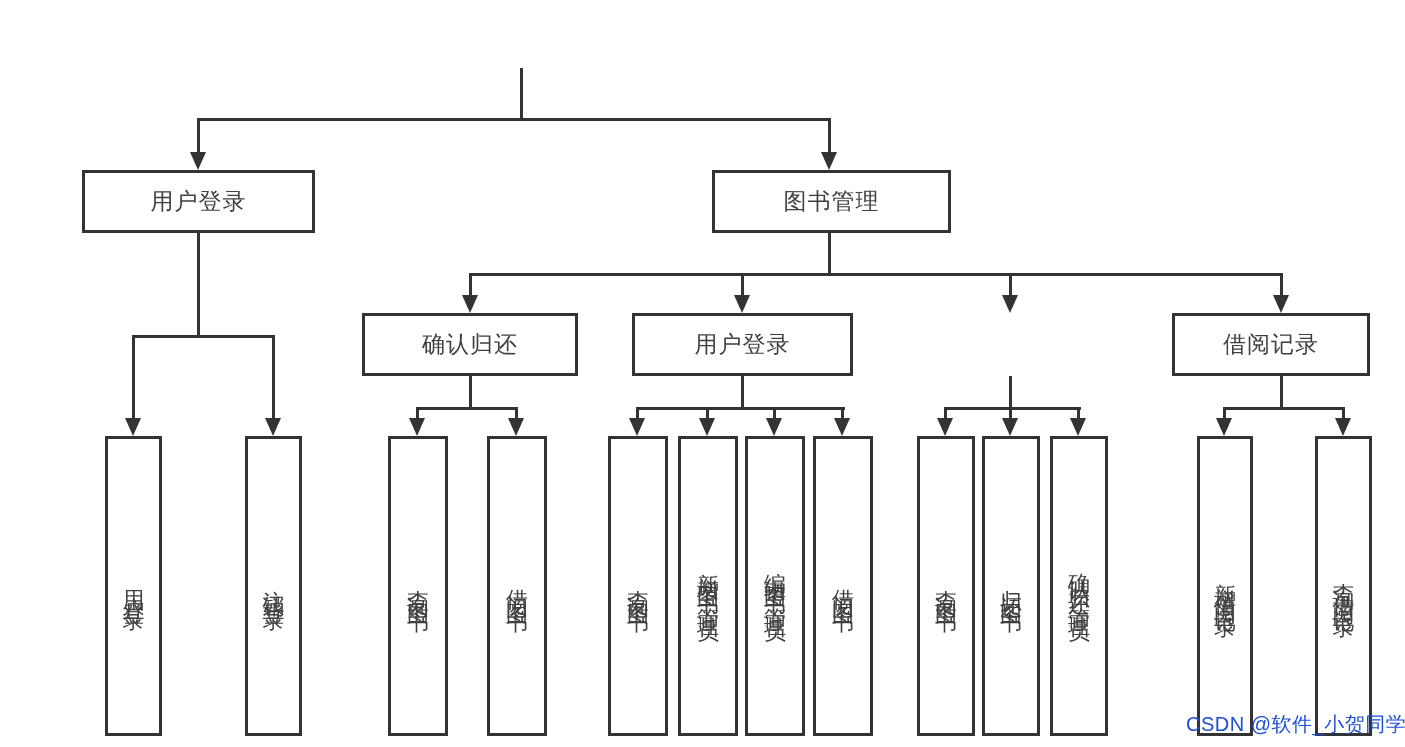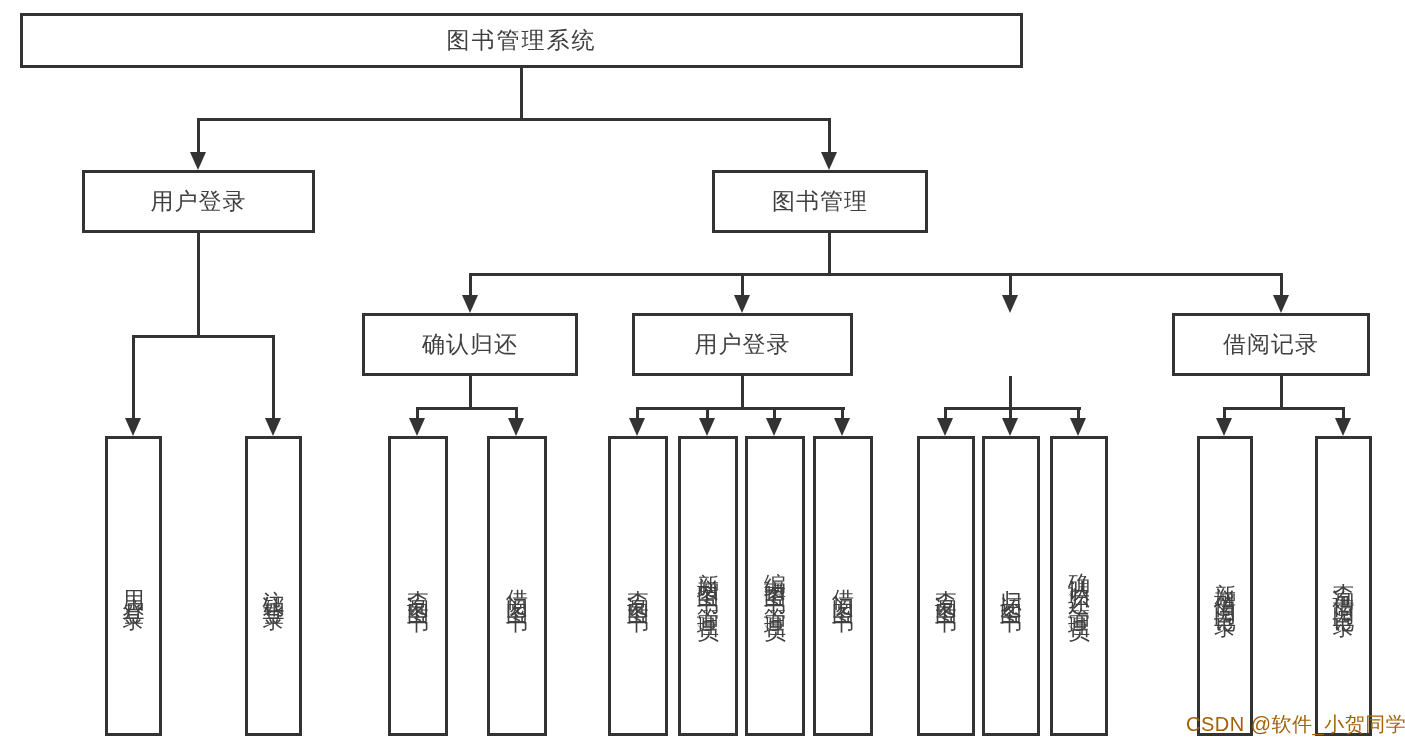--- a/index.html
+++ b/index.html
@@ -62,43 +62,40 @@
     height: 0;
     border-left: 8.5px solid transparent;
     border-right: 8.5px solid transparent;
     border-top: 18px solid #333333;
   }
   .watermark {
     position: absolute;
     left: 1186px;
     top: 711px;
     font-size: 20px;
-    color: #a16207;
+    color: #1d4ed8;
     letter-spacing: 0.5px;
     white-space: nowrap;
   }
 </style>
 </head>
 <body>
 
 <div class="stage">
 
-  <div class="node root-node" style="left:20px; top:13px; width:1003px; height:55px;">
-    <span>图书管理系统</span>
-  </div>
 
   <div class="vline" style="left:520px; top:68px; height:53px;"></div>
   <div class="hline" style="left:197px; top:118px; width:634px;"></div>
   <div class="arrow" style="left:197px; top:118px; height:34px;"></div>
   <div class="arrow" style="left:828px; top:118px; height:34px;"></div>
 
   <div class="node hnode" style="left:82px; top:170px; width:233px; height:63px;">
     <span>用户登录</span>
   </div>
-  <div class="node hnode" style="left:712px; top:170px; width:216px; height:63px;">
+  <div class="node hnode" style="left:712px; top:170px; width:239px; height:63px;">
     <span>图书管理</span>
   </div>
 
   <div class="vline" style="left:197px; top:233px; height:105px;"></div>
   <div class="hline" style="left:132px; top:335px; width:143px;"></div>
   <div class="arrow" style="left:132px; top:335px; height:83px;"></div>
   <div class="arrow" style="left:272px; top:335px; height:83px;"></div>
 
   <div class="vline" style="left:828px; top:233px; height:43px;"></div>
   <div class="hline" style="left:469px; top:273px; width:814px;"></div>

